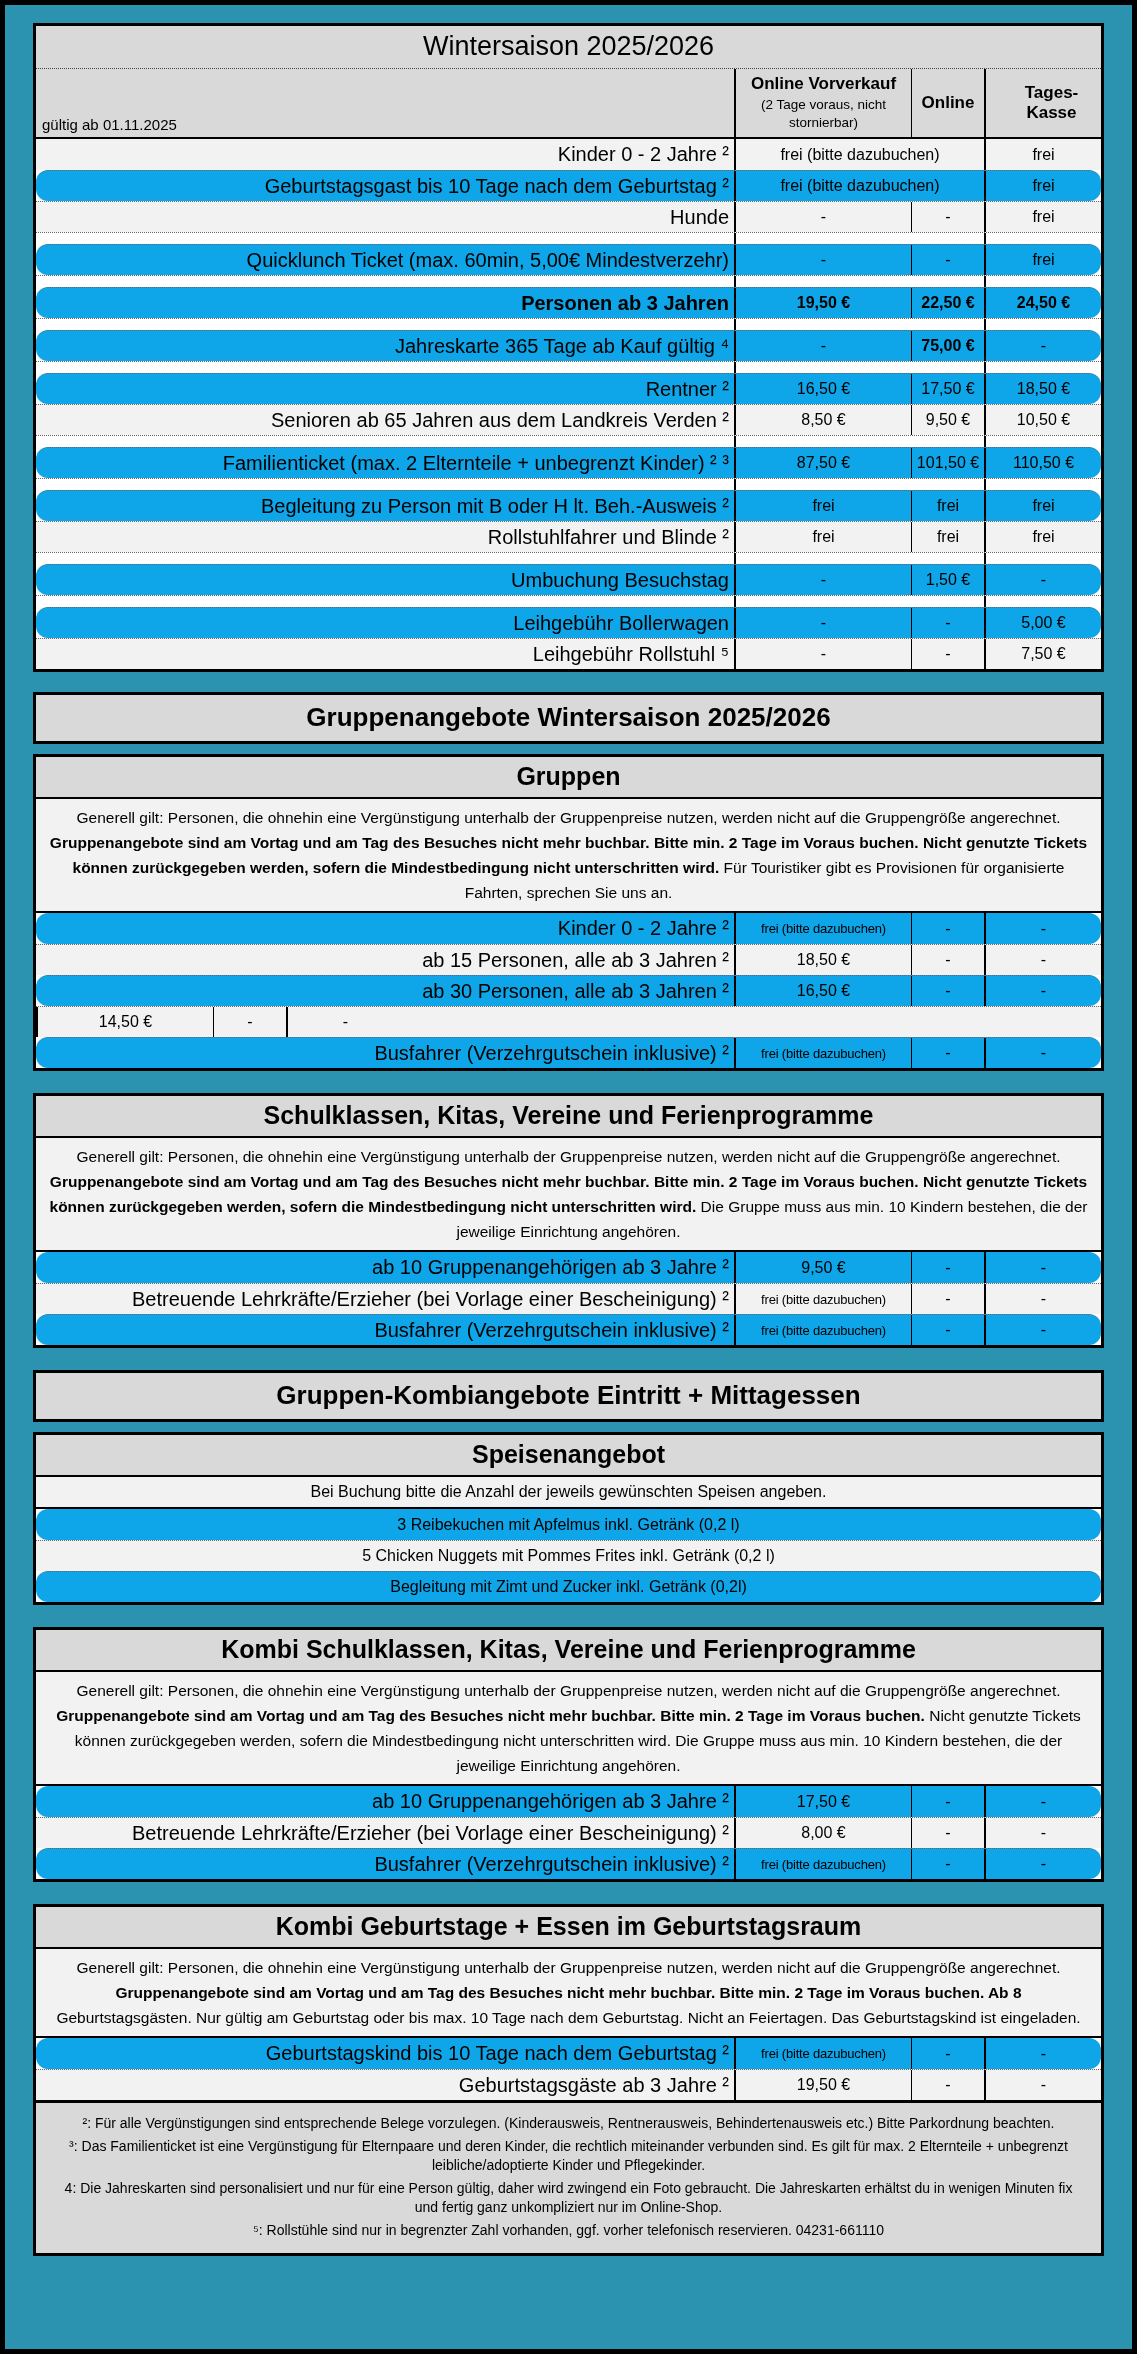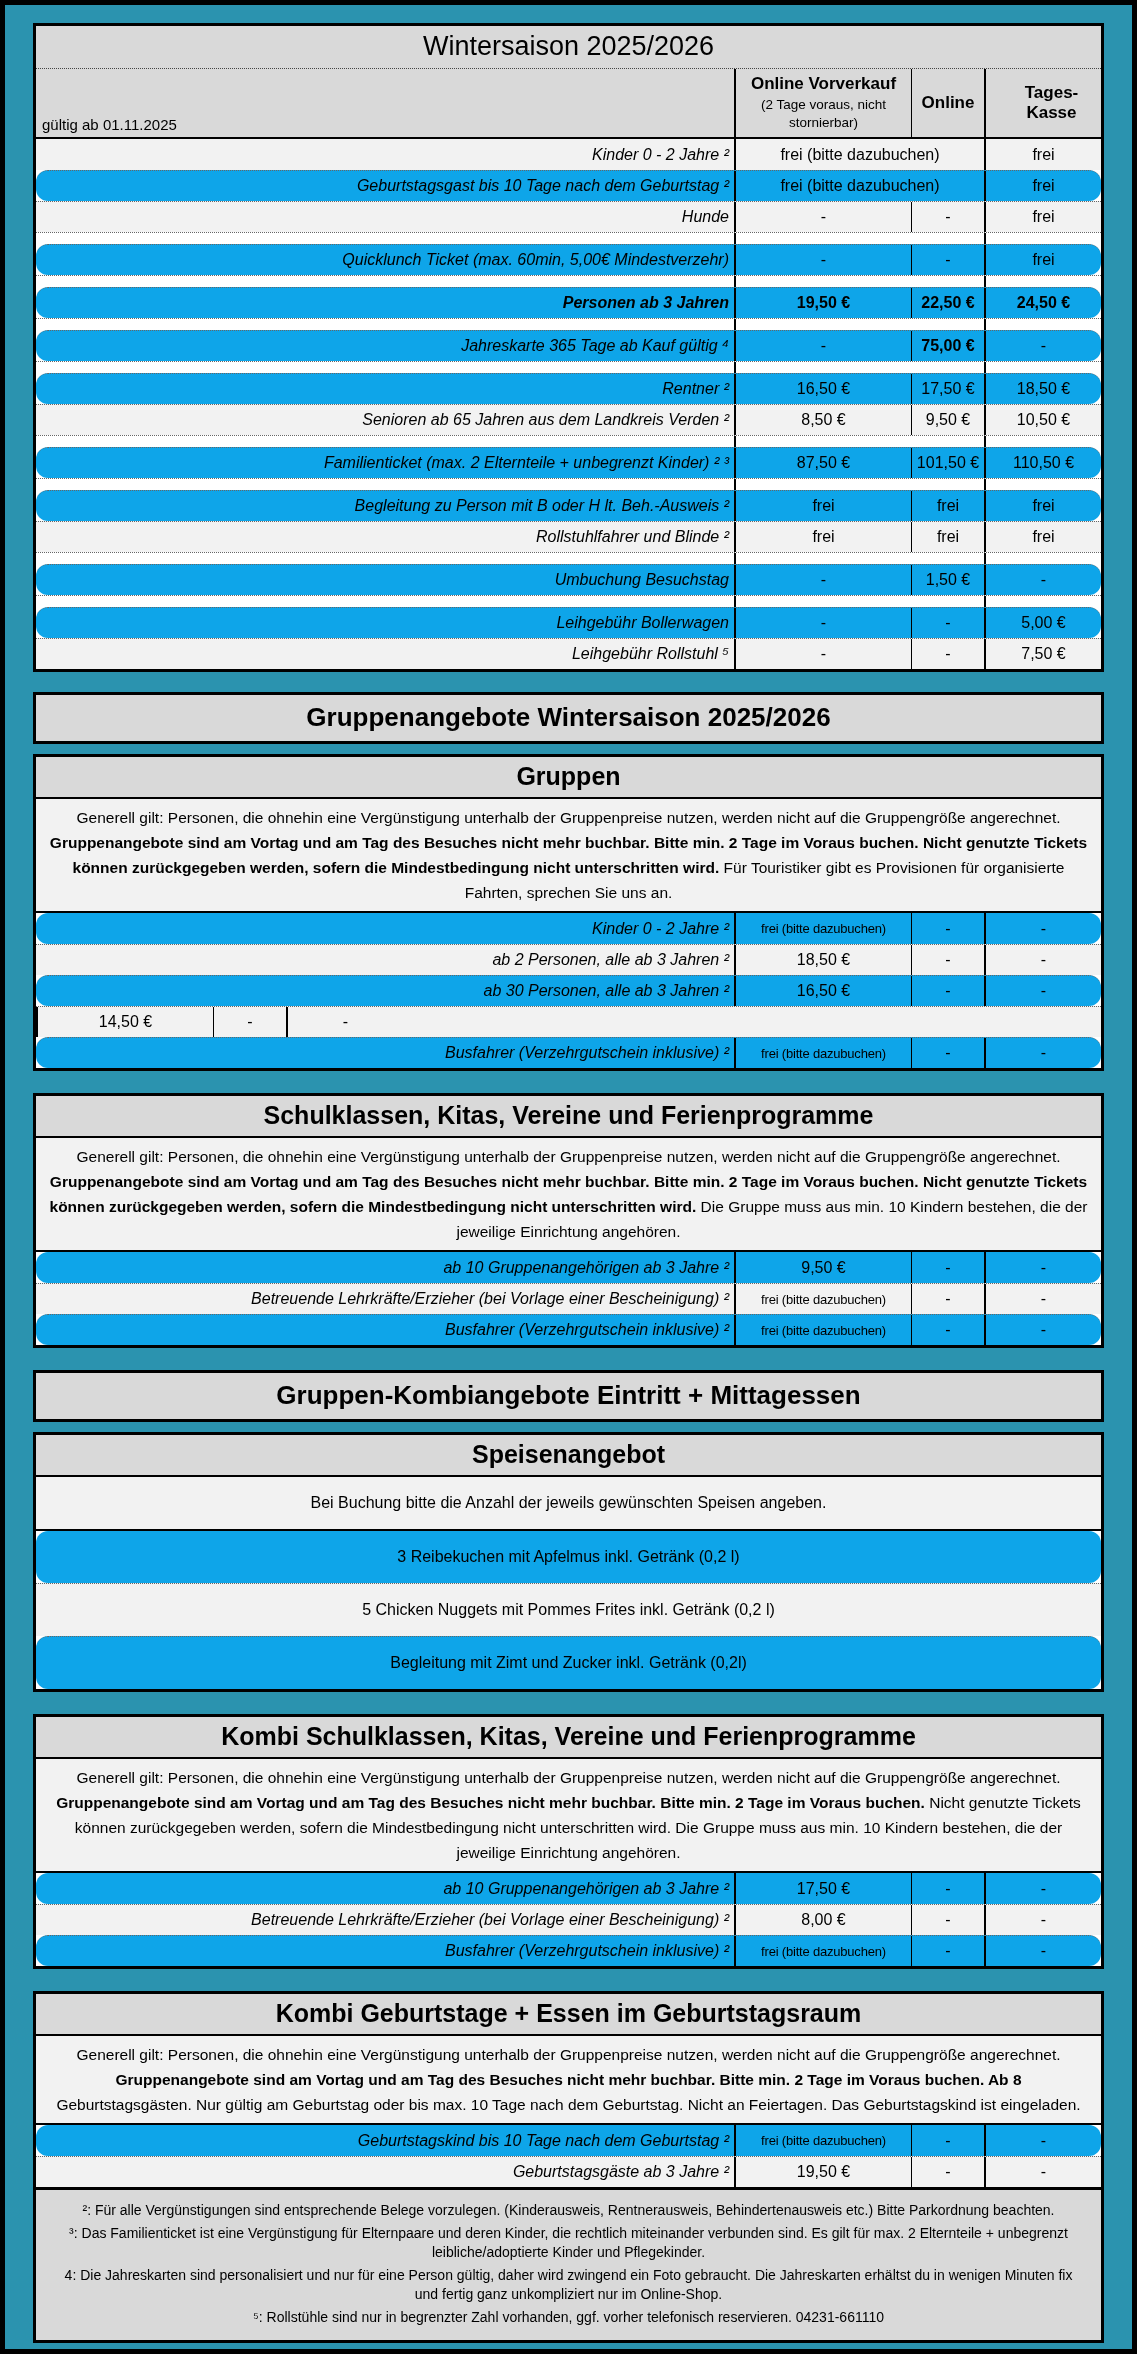--- a/index.html
+++ b/index.html
@@ -28,21 +28,21 @@
   .hdr-sub { font-weight:normal; font-size:13.5px; line-height:1.3; margin-top:2px; }
   .c1 { width:177px; border-left:2px solid #000; }
   .c2 { width:73px;  border-left:1px solid #000; }
   .c3 { width:117px; border-left:2px solid #000;padding-left:18px; }
   .c12 { width:250px; border-left:2px solid #000; }
   
   .prow { display:flex; align-items:stretch; min-height:31px; }
   .prow + .prow { border-top:1px dotted #666; }
   .plabel {
     flex:1; display:flex; align-items:center; justify-content:flex-end;
-    text-align:left; padding:3px 5px 3px 10px; font-size:16px;font-style:italic;
+    text-align:left; padding:3px 5px 3px 10px; font-size:20px;
   }
   .pcell {
     display:flex; align-items:center; justify-content:center;
     text-align:center; font-size:16px; padding:2px 1px;
   }
   .shade-dark  { background:#0ea5e9;border-radius:12px; }
   .shade-light { background:#F2F2F2; }
   .spacer-row { min-height:12px; background:#fff; }
   .spacer-row .pcell, .spacer-row .plabel { padding:0; }
   .fit { font-size:13px; letter-spacing:-0.2px; }
@@ -57,21 +57,21 @@
     background:#D9D9D9; text-align:center; font-weight:bold;
     font-size:25px; padding:5px 4px 6px; border-bottom:2px solid #000;
   }
   .section-info {
     background:#F2F2F2; text-align:center; font-size:15.5px;
     line-height:25px; padding:6px 12px; border-bottom:2px solid #000;
   }
   
   .menu-row {
     min-height:31px; display:flex; align-items:center; justify-content:center;
-    text-align:center; font-size:16px; padding:17px 8px;
+    text-align:center; font-size:16px; padding:6px 8px;
   }
   .menu-row:first-child { border-bottom:2px solid #000; }
   .menu-row + .menu-row + .menu-row { border-top:1px dotted #666; }
   
   .footnotes {
     background:#D9D9D9; border-top:3px solid #000;
     padding:8px 16px 10px; font-size:14px; line-height:19.5px; text-align:center;
   }
   .footnote { margin:3px 0; }
   .mt20 { margin-top:20px; }
@@ -226,21 +226,21 @@
     <div class="section-title">Gruppen</div>
     <div class="section-info"><span>Generell gilt: Personen, die ohnehin eine Vergünstigung unterhalb der Gruppenpreise nutzen, werden nicht auf die Gruppengröße angerechnet. </span><span class="b">Gruppenangebote sind am Vortag und am Tag des Besuches nicht mehr buchbar. Bitte min. 2 Tage im Voraus buchen. Nicht genutzte Tickets können zurückgegeben werden, sofern die Mindestbedingung nicht unterschritten wird.</span><span> Für Touristiker gibt es Provisionen für organisierte Fahrten, sprechen Sie uns an.</span></div>
     <div>
         <div class="prow shade-dark">
           <div class="plabel">Kinder 0 - 2 Jahre ²</div>
           <div class="pcell c1 fit">frei (bitte dazubuchen)</div>
           <div class="pcell c2">-</div>
           <div class="pcell c3">-</div>
         </div>
         <div class="prow shade-light">
-          <div class="plabel">ab 2 Personen, alle ab 3 Jahren ²</div>
+          <div class="plabel">ab 15 Personen, alle ab 3 Jahren ²</div>
           <div class="pcell c1">18,50 €</div>
           <div class="pcell c2">-</div>
           <div class="pcell c3">-</div>
         </div>
         <div class="prow shade-dark">
           <div class="plabel">ab 30 Personen, alle ab 3 Jahren ²</div>
           <div class="pcell c1">16,50 €</div>
           <div class="pcell c2">-</div>
           <div class="pcell c3">-</div>
         </div>

